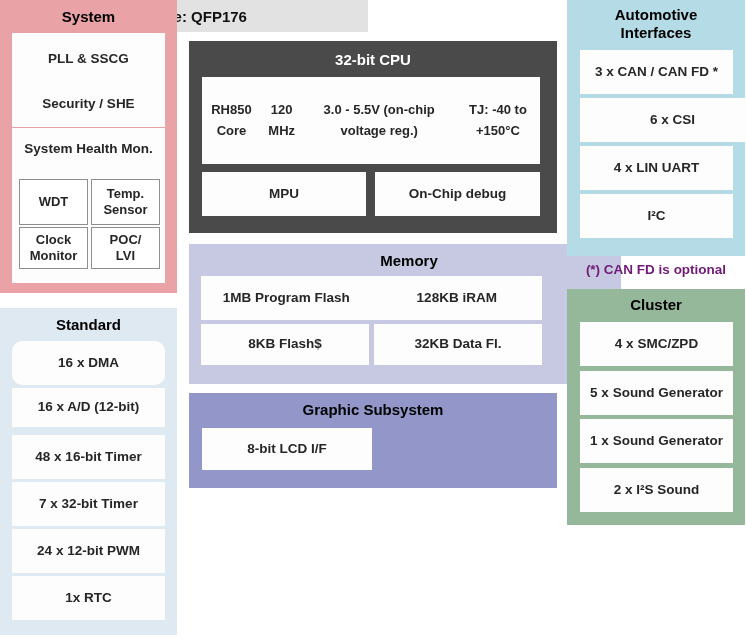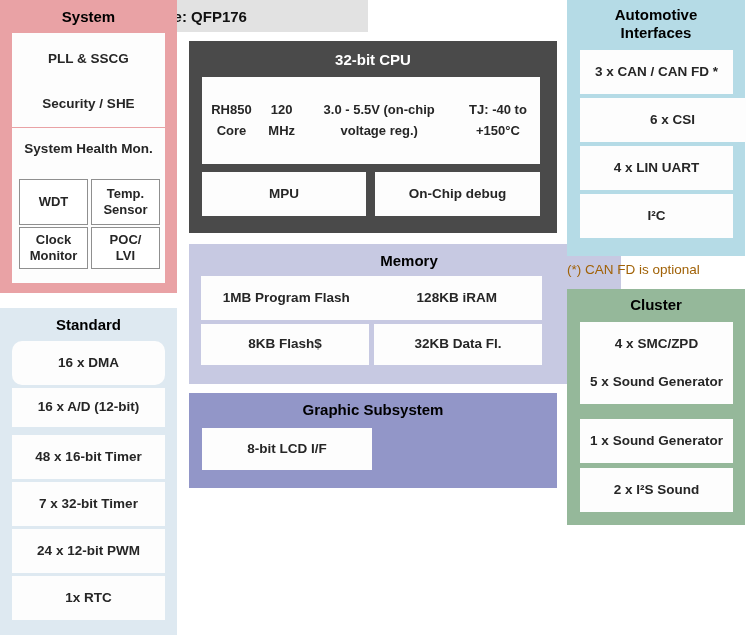--- a/index.html
+++ b/index.html
@@ -38,21 +38,21 @@
   
   .gfx{left:189px;top:393px;width:368px;height:95px;background:#9296c8;}
   
   .auto{left:567px;top:0;width:178px;height:256px;background:#b5dbe6;}
   .auto .block-title{padding-top:6px;}
   
   .clu{left:567px;top:289px;width:178px;height:236px;background:#95b89a;}
   .clu .block-title{padding-top:7px;}
   .footnote{
     position:absolute;left:567px;top:262px;width:178px;height:18px;
-    text-align:left;font-size:13.5px;font-weight:400;color:#a16207;
+    text-align:center;font-size:13.5px;font-weight:700;color:#701a75;
   }
   
   .health-cell{
     background:#ffffff;border:1px solid #8f8f8f;
     display:flex;align-items:center;justify-content:center;
     text-align:center;font-size:13px;font-weight:600;color:#262626;line-height:1.2;
   }
 </style>
 </head>
 <body>
@@ -159,21 +159,21 @@
     </div>
   </div>
 
   <div class="footnote">(*) CAN FD is optional</div>
 
   <div class="block clu">
     <div class="block-title">Cluster</div>
     <div class="box" style="left:13px;top:33px;width:153px;height:44px;">
       <span>4 x SMC/ZPD</span>
     </div>
-    <div class="box" style="left:13px;top:71px;width:153px;height:44px;">
+    <div class="box" style="left:13px;top:82px;width:153px;height:44px;">
       <span>5 x Sound Generator</span>
     </div>
     <div class="box" style="left:13px;top:130px;width:153px;height:44px;">
       <span>1 x Sound Generator</span>
     </div>
     <div class="box" style="left:13px;top:179px;width:153px;height:44px;">
       <span>2 x I²S Sound</span>
     </div>
   </div>
 

